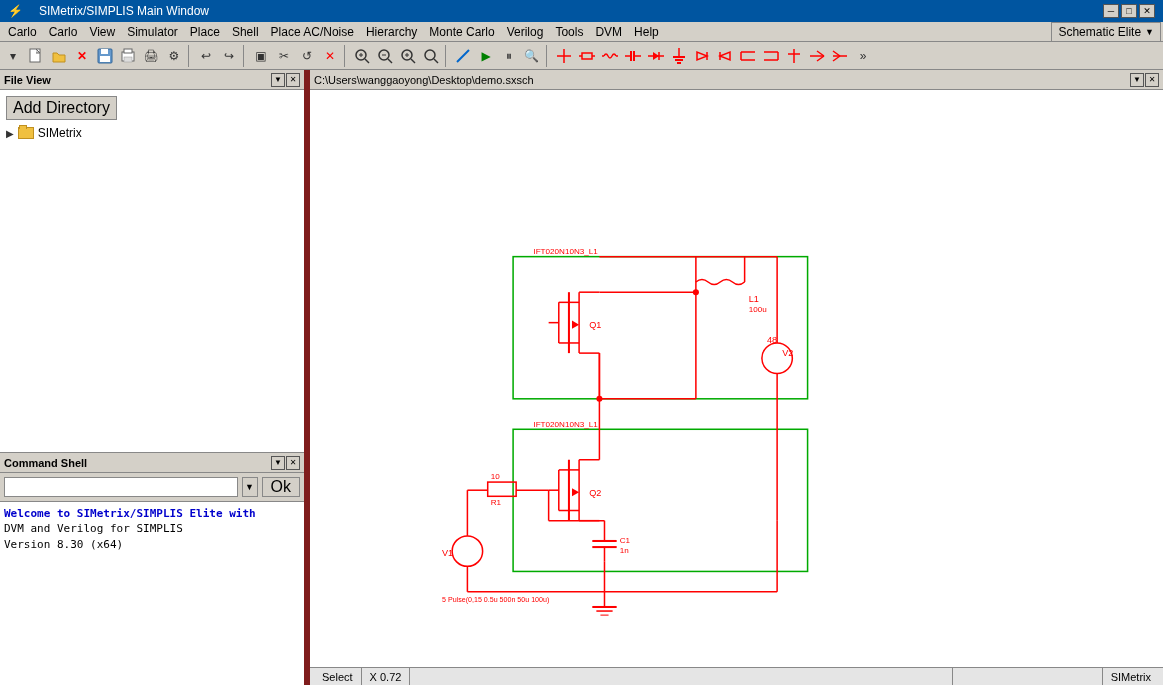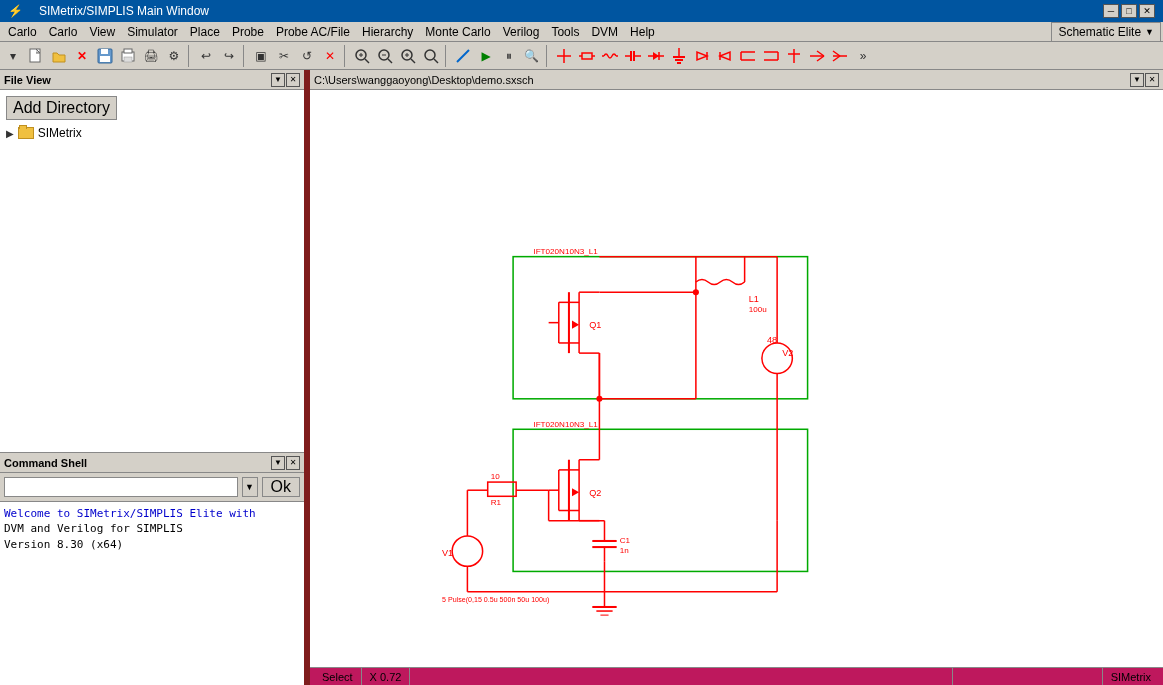--- a/index.html
+++ b/index.html
@@ -40,21 +40,21 @@
     
     
     #cmd-shell { height: 232px; display: flex; flex-direction: column; }
     #cmd-shell-header { background: #d4d0c8; border-bottom: 1px solid #888; height: 20px; display: flex; align-items: center; padding: 0 4px; justify-content: space-between; }
     #cmd-shell-title { font-size: 11px; font-weight: bold; }
     #cmd-input-row { display: flex; padding: 4px; gap: 4px; border-bottom: 1px solid #888; }
     #cmd-input { flex: 1; border: 1px solid #888; background: white; height: 20px; padding: 0 4px; font-size: 11px; }
     #cmd-dropdown-btn { width: 16px; height: 20px; background: #d4d0c8; border: 1px solid #888; display: flex; align-items: center; justify-content: center; cursor: pointer; font-size: 9px; }
     #cmd-ok-btn { padding: 0 8px; height: 20px; background: #d4d0c8; border: 1px solid #888; cursor: pointer; font-size: 16px; }
     #cmd-output { flex: 1; background: white; padding: 4px; font-size: 11px; font-family: monospace; overflow-y: auto; line-height: 1.4; }
-    .cmd-highlight { color: #0000cc; font-weight: normal; text-align: center; }
+    .cmd-highlight { color: #0000cc; font-weight: bold; text-align: center; }
     
     
     #schematic-area { flex: 1; display: flex; flex-direction: column; }
     #schematic-header { background: #d4d0c8; border-bottom: 1px solid #888; height: 20px; display: flex; align-items: center; padding: 0 4px; justify-content: space-between; }
     #schematic-path { font-size: 11px; }
     #schematic-canvas { flex: 1; background: white; position: relative; overflow: hidden; }
     #schematic-canvas svg { width: 100%; height: 100%; }
     
     
     #status-bar { height: 18px; background: #d4d0c8; border-top: 1px solid #888; display: flex; align-items: center; padding: 0 4px; gap: 0; font-size: 11px; position: absolute; bottom: 0; left: 0; right: 0; }
@@ -76,22 +76,22 @@
     <button class="title-btn">✕</button>
   </div>
 </div>
 
 <div id="menu-bar">
   <span class="menu-item">Carlo</span>
   <span class="menu-item">Carlo</span>
   <span class="menu-item">View</span>
   <span class="menu-item">Simulator</span>
   <span class="menu-item">Place</span>
-  <span class="menu-item">Probe</span>
-  <span class="menu-item">Probe AC/File</span>
+  <span class="menu-item">Shell</span>
+  <span class="menu-item">Place AC/Noise</span>
   <span class="menu-item">Hierarchy</span>
   <span class="menu-item">Monte Carlo</span>
   <span class="menu-item">Verilog</span>
   <span class="menu-item">Tools</span>
   <span class="menu-item">DVM</span>
   <span class="menu-item">Help</span>
   <div id="schematic-dropdown">
     <span>Schematic Elite</span>
     <span style="font-size:9px;">▼</span>
   </div>
@@ -423,21 +423,21 @@
         <text x="130" y="470" font-size="7" fill="red" font-family="Arial">5 Pulse(0,15 0.5u 500n 50u 100u)</text>
 
         <line x1="235" y1="360" x2="235" y2="390" stroke="red" stroke-width="1.5"></line>
         <line x1="235" y1="390" x2="290" y2="390" stroke="red" stroke-width="1.5"></line>
 
         <circle cx="380" cy="165" r="3" fill="red"></circle>
         <circle cx="285" cy="270" r="3" fill="red"></circle>
 
       </svg>
 
-      <div id="status-bar" style="position:absolute;bottom:0;left:0;right:0;height:18px;background:#be185d;border-top:1px solid #888;display:flex;align-items:flex-end;font-size:11px;">
+      <div id="status-bar" style="position:absolute;bottom:0;left:0;right:0;height:18px;background:#e5e5e5;border-top:1px solid #888;display:flex;align-items:flex-end;font-size:11px;">
         <span class="status-segment">Select</span>
         <span class="status-segment">X 0.72</span>
         <span class="status-segment" style="flex:1;border-right:1px solid #888;"></span>
         <span class="status-segment" style="width:150px;border-right:1px solid #888;"></span>
         <span class="status-segment" style="margin-left:auto;border-right:none;">SIMetrix</span>
       </div>
     </div>
   </div>
 
 </div>

